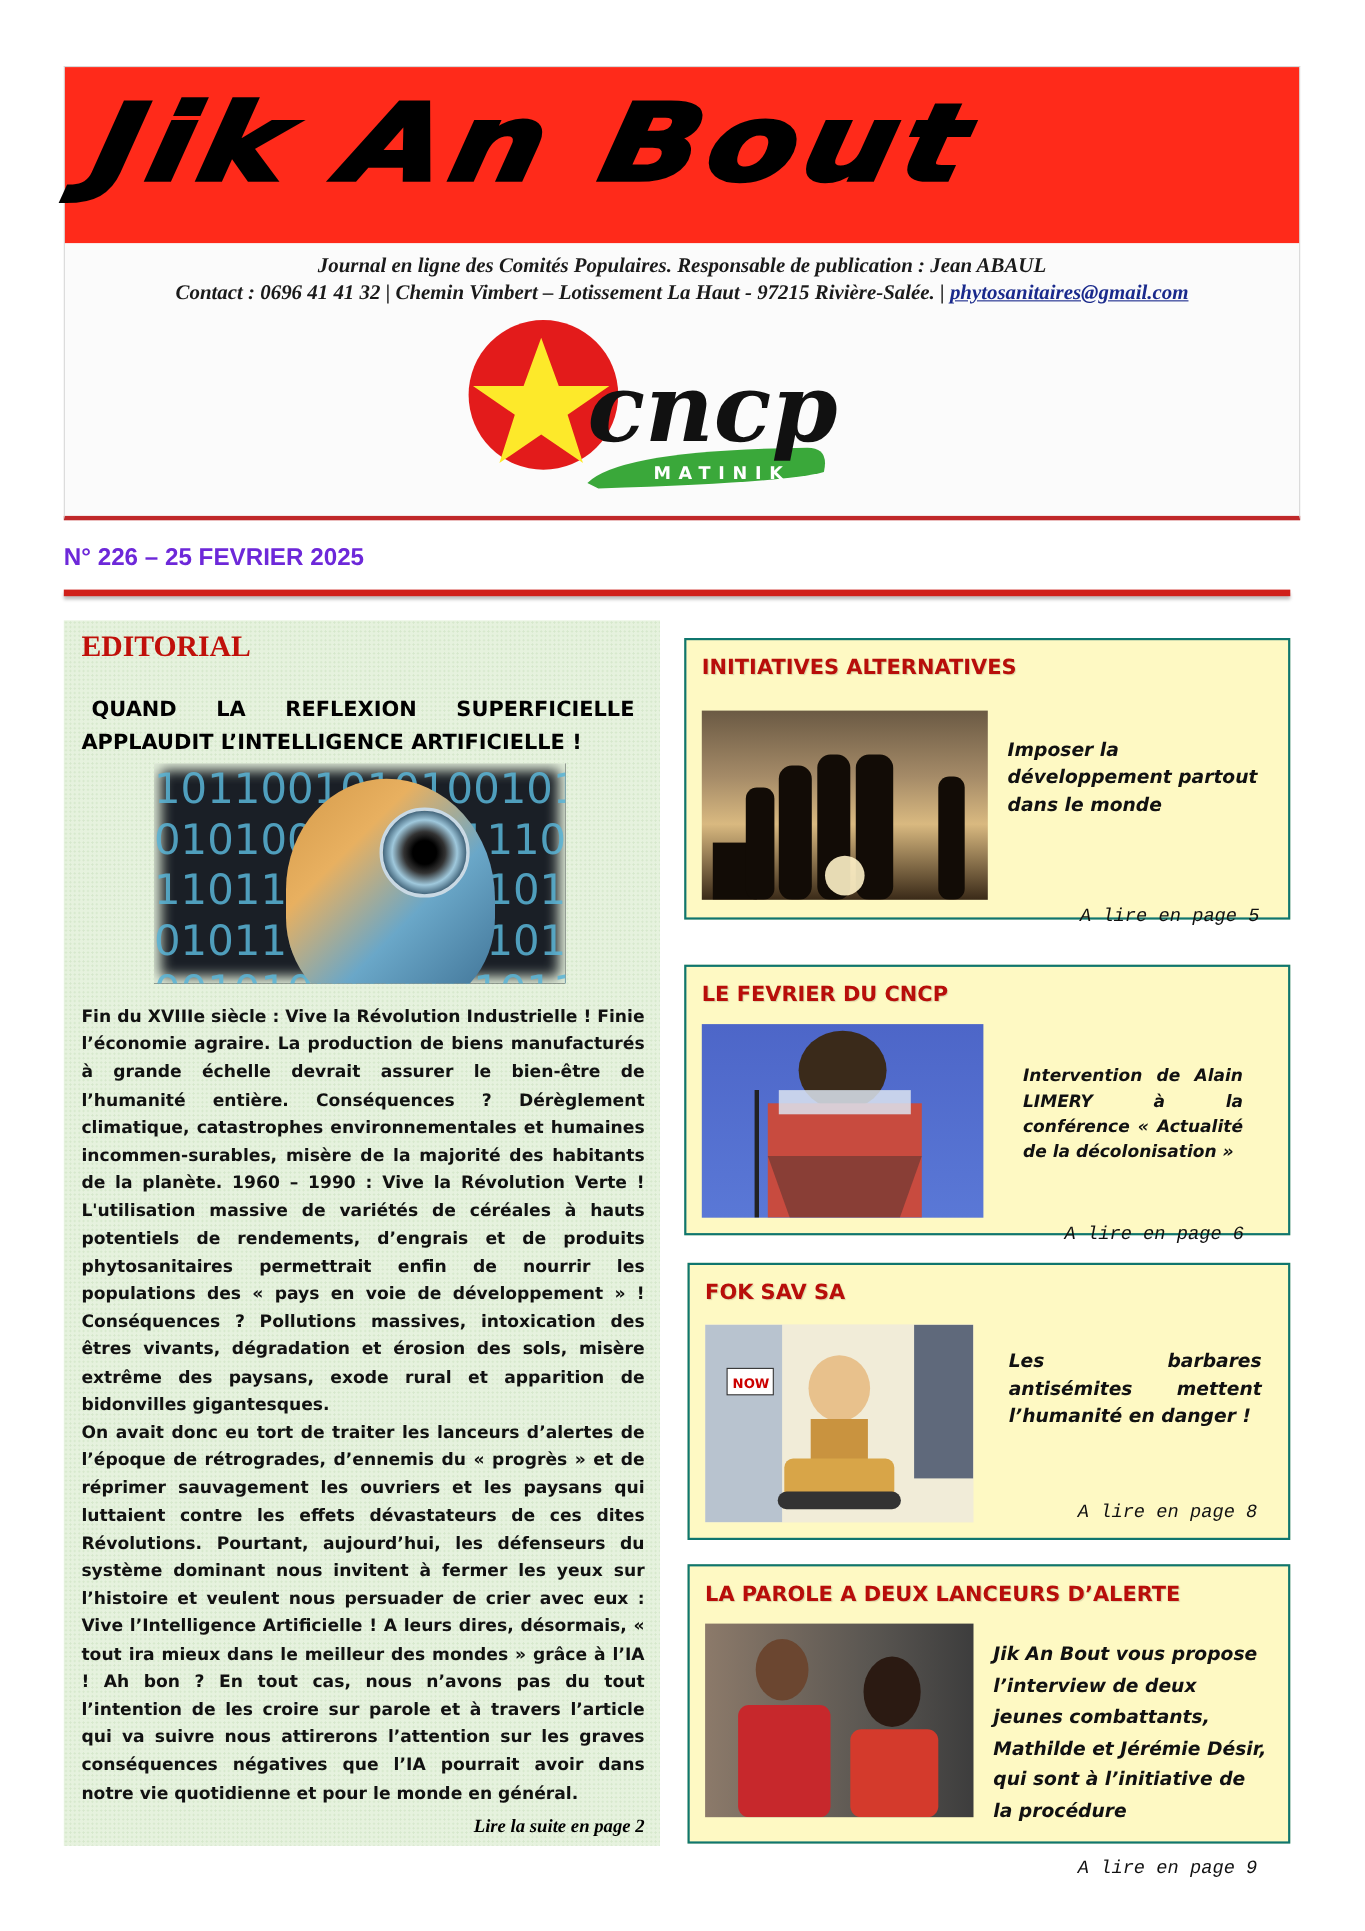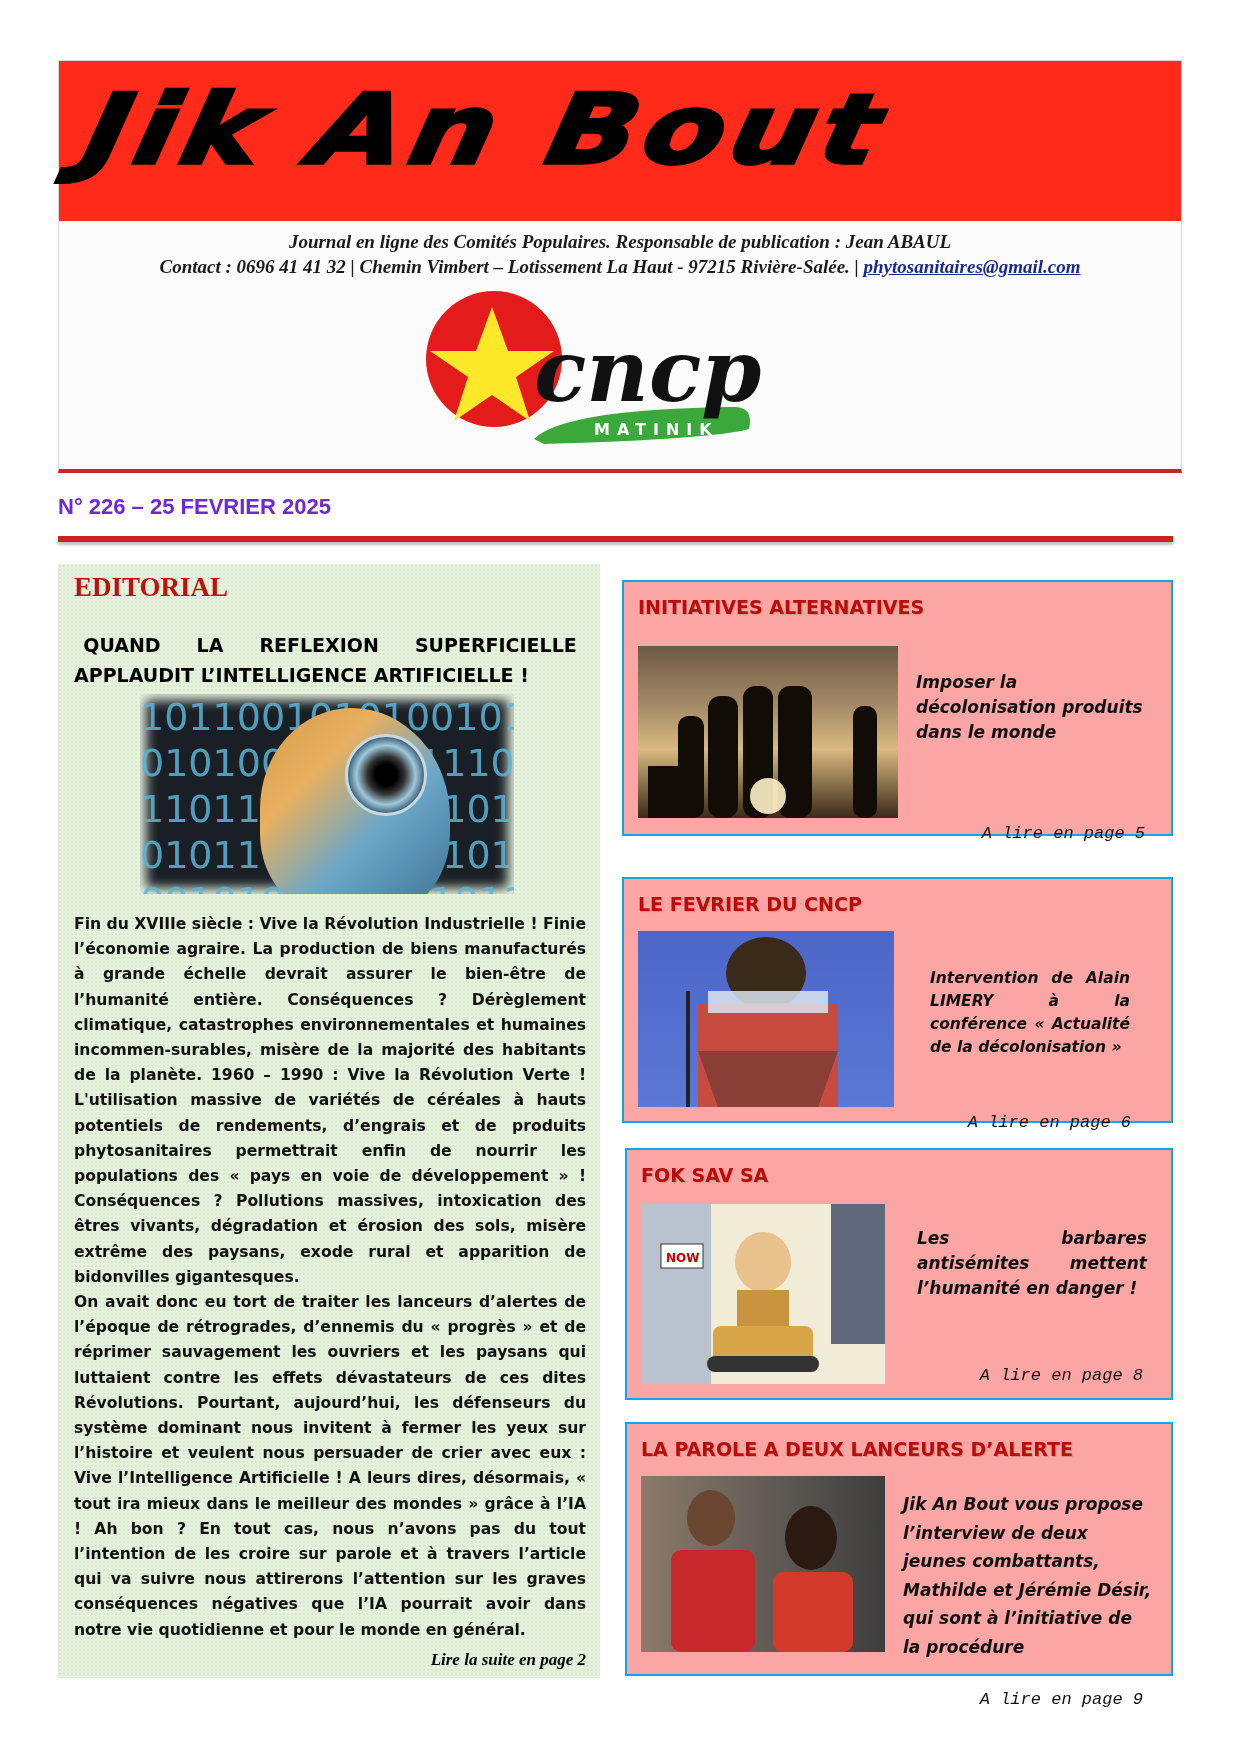--- a/index.html
+++ b/index.html
@@ -21,21 +21,21 @@
   .ed-headline { position:absolute; left:16px; top:66px; width:512px; font-family:"DejaVu Sans", sans-serif; font-weight:bold; font-size:19px; line-height:30px; text-align:justify; text-align-last:left; }
   .ed-headline .l1 { display:flex; justify-content:center;gap:36px; }
   .ed-image { position:absolute; left:82px; top:130px; width:374px; height:200px; background:#1a1f26; overflow:hidden; box-shadow:0 0 12px 6px #e6f2de inset; }
   .binary { position:absolute; left:0; top:0; width:100%; font-family:"DejaVu Sans", sans-serif; font-size:38px; line-height:46px; color:#5ab5d8; opacity:0.85; white-space:nowrap; }
   .robot-head { position:absolute; left:120px; top:14px; width:190px; height:210px; border-radius:48% 52% 40% 40%; background:linear-gradient(135deg,#d49a4a 0%,#e8b060 30%,#6aa7c8 60%,#3d6f92 100%); }
   .robot-eye { position:absolute; left:205px; top:40px; width:76px; height:76px; border-radius:50%; background:radial-gradient(circle,#000 20%,#333 35%,#9fc8dc 55%,#2a4a60 75%); border:3px solid #c9d9e4; }
   .ed-body { position:absolute; left:16px; top:348px; width:512px; font-family:"DejaVu Sans", sans-serif; font-weight:bold; font-size:15.6px; line-height:25.2px; text-align:justify; color:#111; }
   .ed-body p { margin:0; }
   .ed-more { position:absolute; right:14px; bottom:8px; font-family:"Liberation Serif", serif; font-style:italic; font-weight:bold; font-size:17px; }
 
-  .card { position:absolute; border:2px solid #0ea5e9; background:#fca5a5; box-sizing:border-box; }
+  .card { position:absolute; border:2px solid #0f766e; background:#fef9c3; box-sizing:border-box; }
   .card-title { position:absolute; left:14px; top:14px; font-family:"DejaVu Sans", sans-serif; font-weight:bold; font-size:19px; color:#b80e0a; text-shadow:1px 1px 1px rgba(0,0,0,0.15); }
   .card-img { position:absolute; overflow:hidden; }
   .card-text { position:absolute; font-family:"DejaVu Sans", sans-serif; font-style:italic; font-size:17px; line-height:25px; color:#111; }
   .card-text.bold { font-weight:bold; }
   .card-link { position:absolute; font-family:Liberation Mono, monospace; font-style:italic; font-size:17px; color:#111;margin-top:44px; }
 
   .img-fists { background:linear-gradient(180deg,#6b5a44 0%,#a58b68 35%,#d9b980 60%,#3a2a18 100%); }
   .img-speaker { background:linear-gradient(180deg,#4d66c8 0%,#5a78d6 100%); }
   .img-cartoon { background:#f1ecd8; }
   .img-duo { background:linear-gradient(90deg,#8c7a6a 0%,#5b5752 60%,#3d3d3d 100%); }
@@ -102,21 +102,21 @@
           <rect x="10" y="120" width="40" height="52"></rect>
           <rect x="40" y="70" width="26" height="102" rx="10"></rect>
           <rect x="70" y="50" width="30" height="122" rx="12"></rect>
           <rect x="105" y="40" width="30" height="132" rx="12"></rect>
           <rect x="140" y="40" width="34" height="132" rx="12"></rect>
           <rect x="215" y="60" width="24" height="112" rx="10"></rect>
         </g>
         <circle cx="130" cy="150" r="18" fill="#fff2c8" opacity="0.9"></circle>
       </svg>
   </div>
-  <div class="card-text bold" style="left:292px;top:88px;width:240px;"> Imposer la décolonisation produits dans le monde</div>
+  <div class="card-text bold" style="left:292px;top:88px;width:240px;"> Imposer la développement partout dans le monde</div>
   <div class="card-link" style="right:26px;top:198px;">A lire en page 5</div>
 </div>
 
 <div class="card" style="left:622px;top:877px;width:551px;height:246px;">
   <div class="card-title">LE FEVRIER DU CNCP</div>
   <div class="card-img img-speaker" style="left:14px;top:52px;width:256px;height:176px;">
     <svg width="256" height="176" viewBox="0 0 256 176">
         <ellipse cx="128" cy="42" rx="40" ry="36" fill="#3a2a1a"></ellipse>
         <rect x="60" y="72" width="140" height="104" fill="#c84b3f"></rect>
         <polygon points="60,120 200,120 180,176 80,176" fill="#2a2a2a" opacity="0.4"></polygon>

